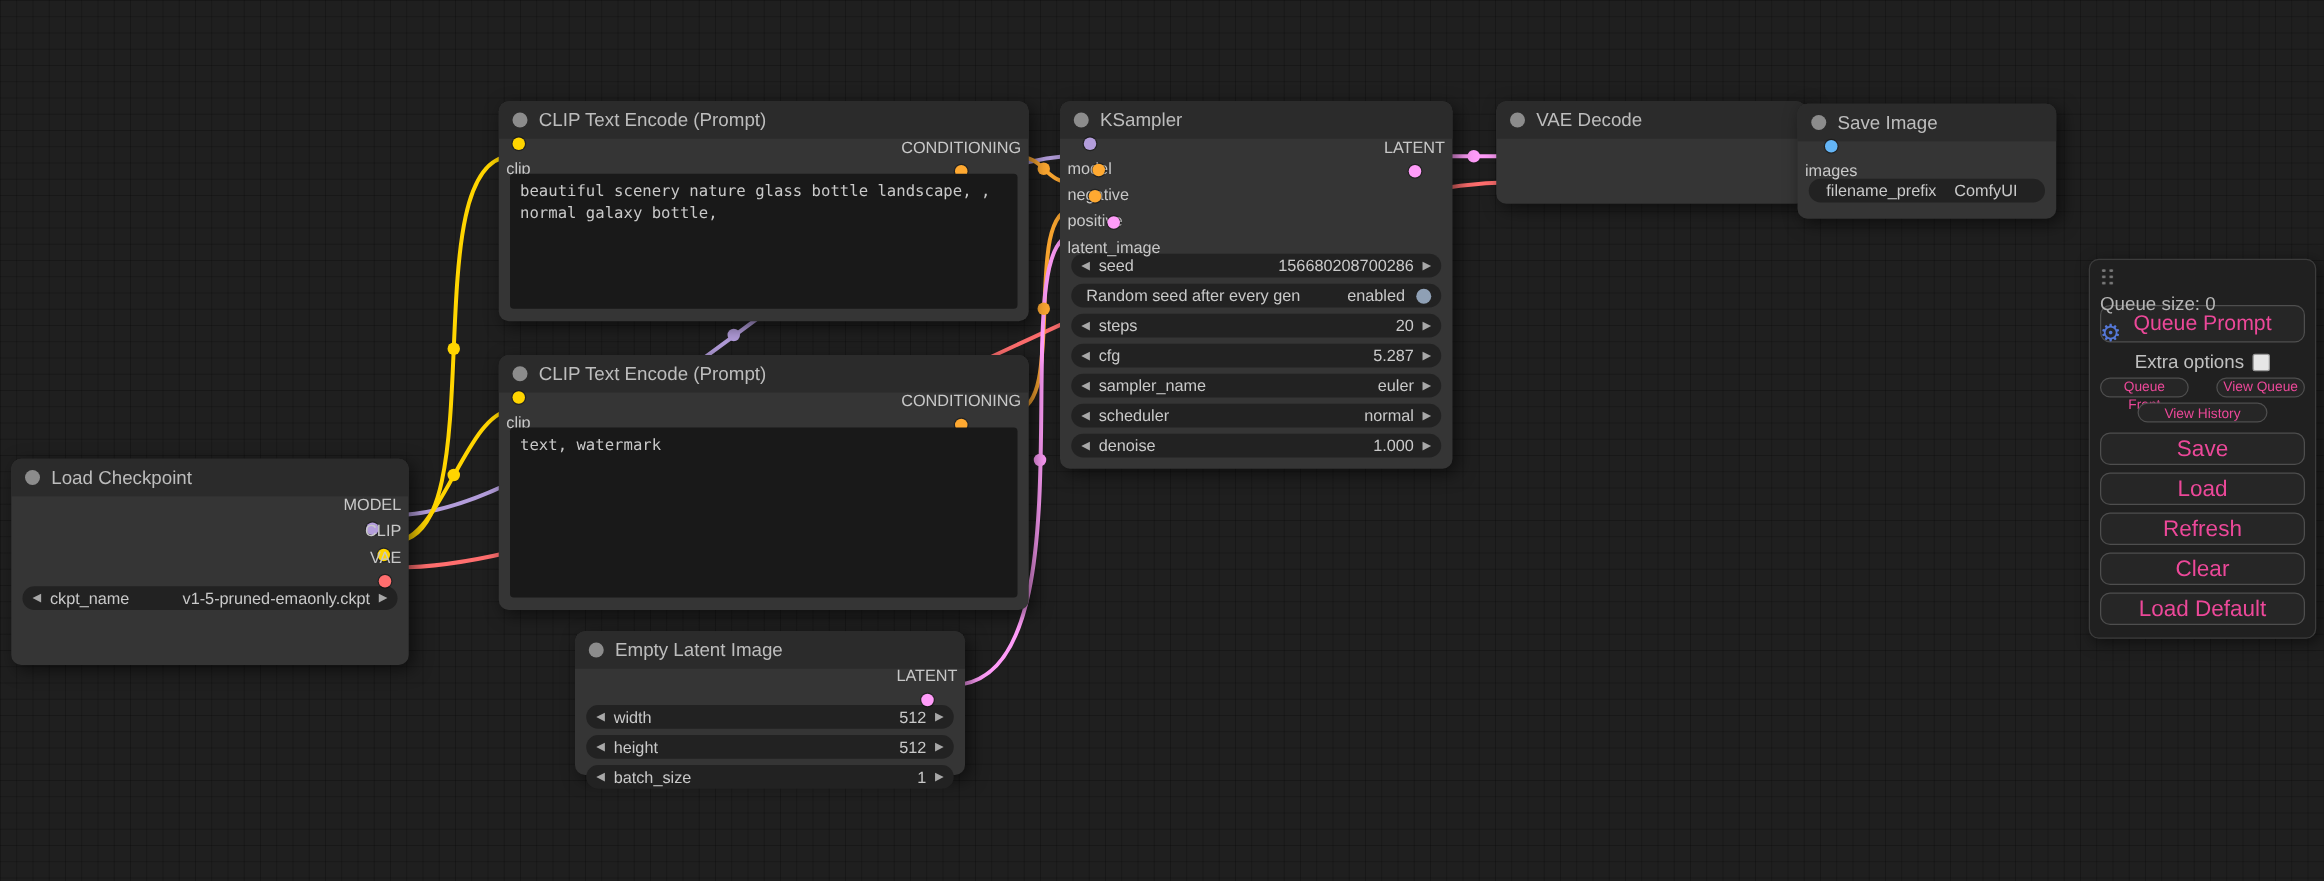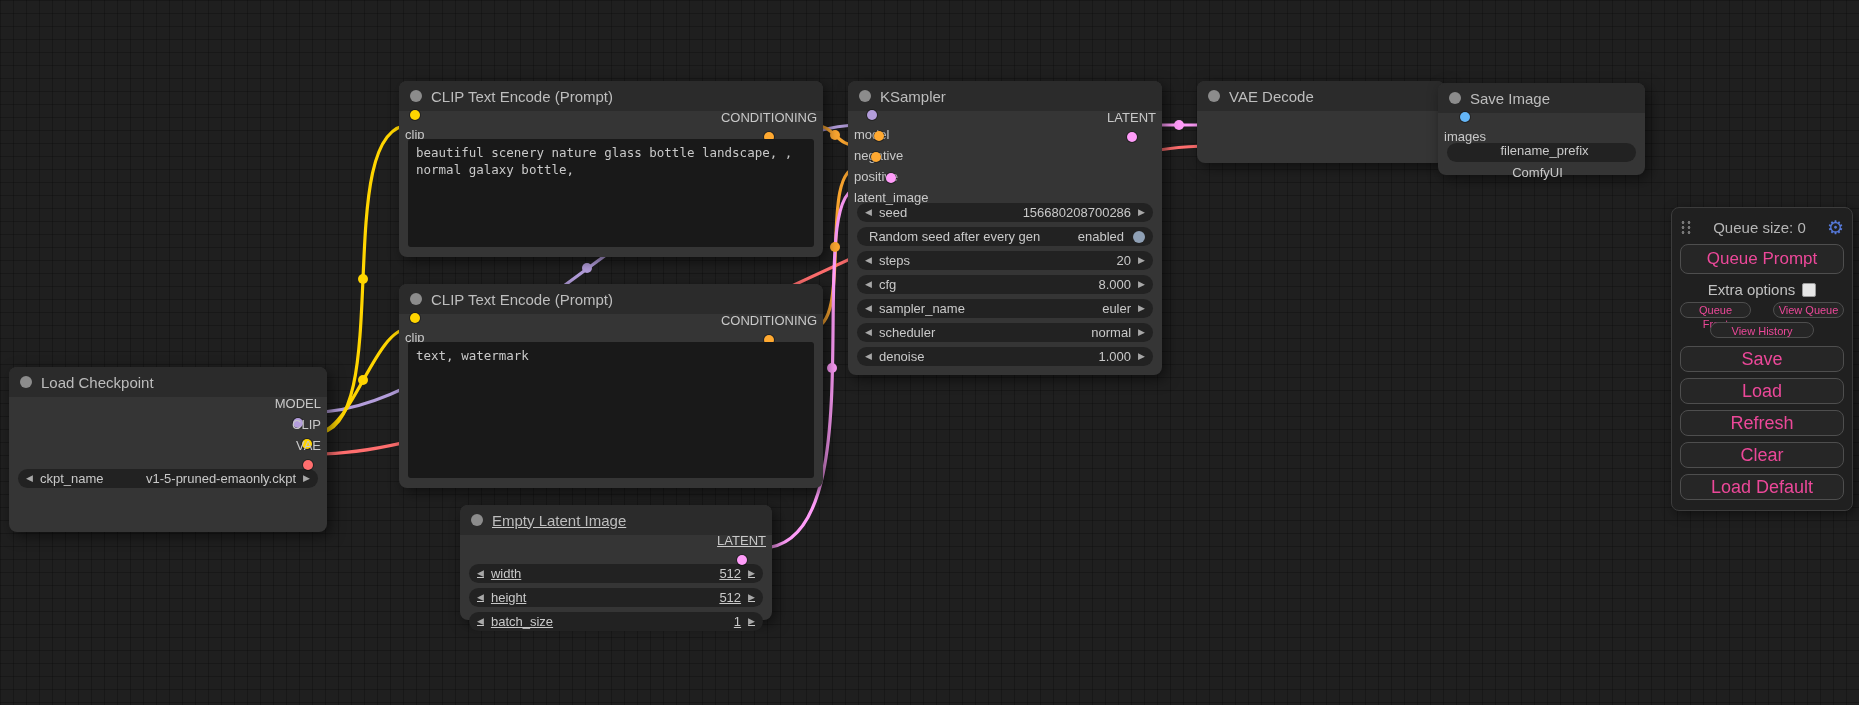--- a/index.html
+++ b/index.html
@@ -48,21 +48,21 @@
     font-family:"DejaVu Sans Mono",monospace;font-size:12.5px;line-height:1.35;
     color:#c9c9c9;white-space:pre-wrap;overflow:hidden;
   }
   
   .menu{
     position:absolute;z-index:3;left:1671px;top:207px;width:182px;
     background:#202020;border:1px solid #3c3c3c;border-radius:8px;
     box-shadow:3px 3px 12px rgba(0,0,0,0.5);
     box-sizing:border-box;padding:6px 8px 10px;color:#c0c0c0;
   }
-  .menu-header{display:flex;align-items:center;height:26px;gap:6px;}
+  .menu-header{display:flex;align-items:flex-start;height:26px;gap:6px;flex-direction:column;}
   .drag-handle{width:12px;height:15px;flex:none;
     background-image:radial-gradient(#777 1.3px, transparent 1.6px);
     background-size:6px 5px;}
   .queue-size{flex:1;text-align:center;font-size:15px;color:#b5b5b5;}
   .gear{font-size:19px;line-height:1;color:#5578d8;flex:none;cursor:pointer;}
   .btn{
     display:block;width:100%;box-sizing:border-box;
     background:#262626;border:1px solid #4e4e4e;border-radius:8px;
     color:#ec4899;cursor:pointer;
     font-family:"Liberation Sans",sans-serif;
@@ -171,21 +171,21 @@
         </span>
       <span class="slot">
           <span>CONDITIONING</span>
           <span class="port c-cond"></span>
         </span>
     </div>
   </div>
   <div class="prompt">text, watermark</div>
 </div>
 
-<div class="node" style="left:460px;top:505px;width:312px;height:115px;text-decoration:underline;">
+<div class="node" style="left:460px;top:505px;width:312px;height:115px;">
   <div class="node-title">
     <span class="title-dot"></span>
     <span>Empty Latent Image</span>
   </div>
   <div class="slots" style="padding-top:3px;">
     <div class="slot-row out-only">
         <span class="slot">
           <span>LATENT</span>
           <span class="port c-latent"></span>
         </span>
@@ -259,21 +259,21 @@
   </div>
   <div class="widget">
     <span class="arrow">◀</span>
     <span class="wname">steps</span>
     <span class="wvalue">20</span>
     <span class="arrow">▶</span>
   </div>
   <div class="widget">
     <span class="arrow">◀</span>
     <span class="wname">cfg</span>
-    <span class="wvalue">8.000</span>
+    <span class="wvalue">5.287</span>
     <span class="arrow">▶</span>
   </div>
   <div class="widget">
     <span class="arrow">◀</span>
     <span class="wname">sampler_name</span>
     <span class="wvalue">euler</span>
     <span class="arrow">▶</span>
   </div>
   <div class="widget">
     <span class="arrow">◀</span>
@@ -302,21 +302,21 @@
     <span>Save Image</span>
   </div>
   <div class="slots">
     <div class="slot-row">
         <span class="slot">
           <span class="port c-image"></span>
           <span>images</span>
         </span>
       </div>
   </div>
-  <div class="widget textw" style="padding-left:14px;flex-direction:column;">
+  <div class="widget textw" style="padding-left:14px;">
     <span class="wname">filename_prefix</span>
     <span class="wvalue">ComfyUI</span>
   </div>
 </div>
 
 <div class="menu">
   <div class="menu-header">
     <span class="drag-handle"></span>
     <span class="queue-size">Queue size: 0</span>
     <span class="gear">⚙</span>

